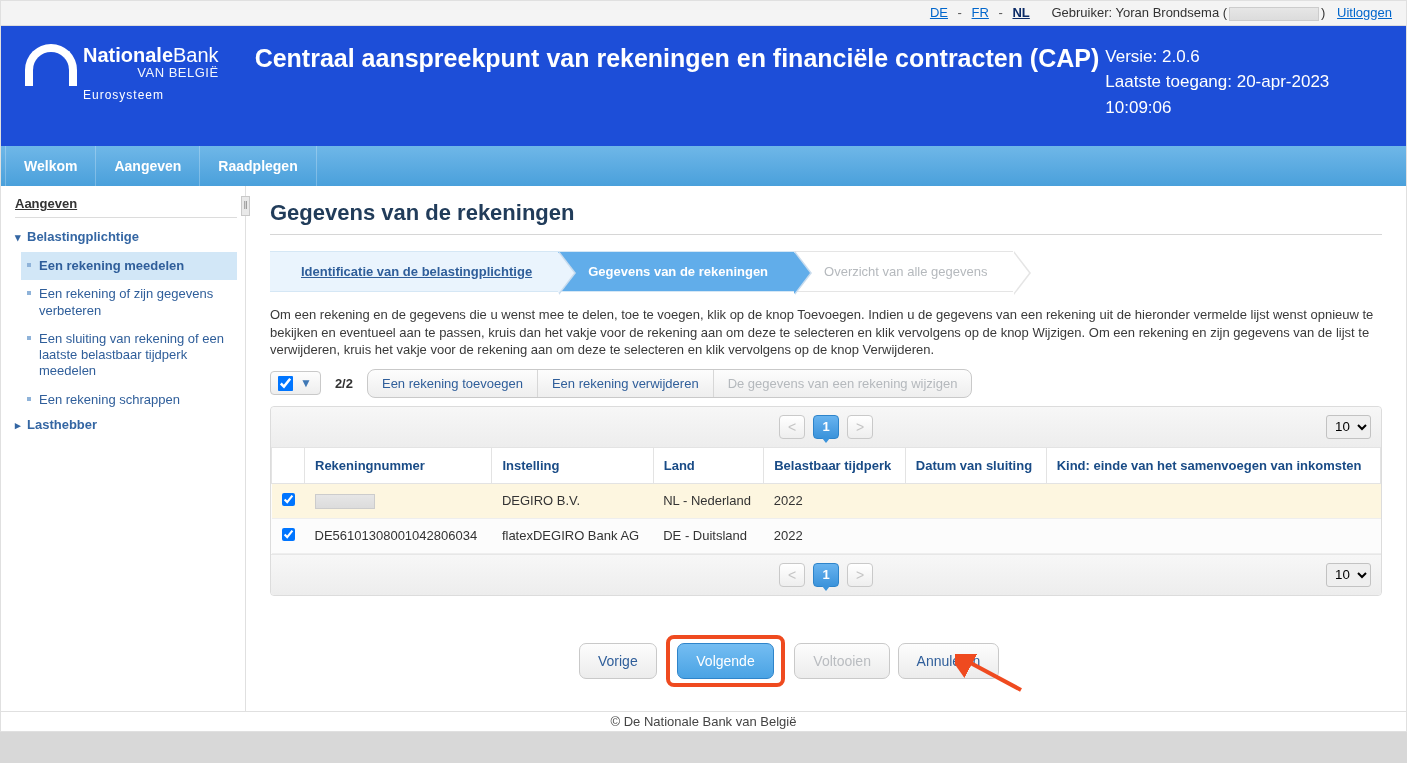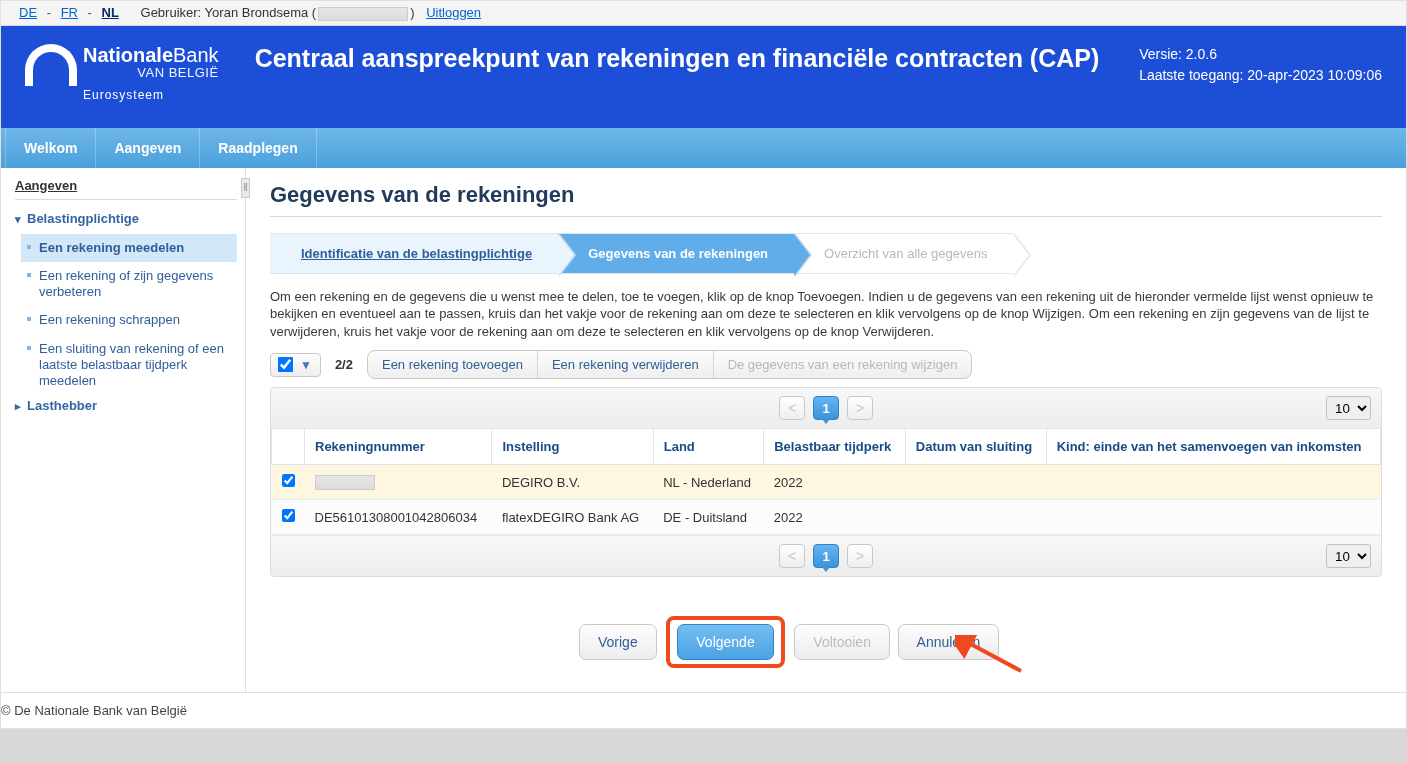--- a/index.html
+++ b/index.html
@@ -14,20 +14,21 @@
     margin: 0 auto;
     background: #fff;
     border: 1px solid #e0e0e0;
   }
 
   
   .top-bar {
     background: #f4f4f4;
     border-bottom: 1px solid #ddd;
     padding: 4px 14px;
+    text-align: right;
     font-size: 13px;
     color: #333;
   }
   .top-bar a { text-decoration: underline; cursor: pointer; }
   .lang-link { color: #0066cc; margin: 0 4px; }
   .lang-active { color: #0a2a66; font-weight: bold; text-decoration: none; }
   .top-sep { color: #555; margin: 0 2px; }
   .user-chunk { margin-left: 14px; }
   .logout { color: #0066cc; margin-left: 8px; }
   .user-redact {
@@ -58,21 +59,21 @@
   .logo-text .bank-title { font-size: 20px; font-weight: 300; }
   .logo-text .bank-title b { font-weight: 600; }
   .logo-text .bank-sub1 { font-size: 13px; text-align: right; letter-spacing: 0.5px; opacity: 0.95; margin-top: -2px; }
   .logo-text .bank-sub2 { font-size: 12px; letter-spacing: 1px; margin-top: 8px; }
   .banner-title {
     flex: 1;
     font-size: 25px;
     font-weight: bold;
     white-space: nowrap;
   }
-  .banner-meta { font-size: 14px; text-align: left; line-height: 1.5; }
+  .banner-meta { font-size: 17px; text-align: left; line-height: 1.5; margin-left: 6px; }
 
   
   .tabstrip {
     background: linear-gradient(#6fb7e8,#4aa0db);
     display: flex;
     align-items: stretch;
   }
   .tabstrip .tab {
     color: #fff;
     font-weight: bold;
@@ -351,21 +352,22 @@
 
   .annot-arrow {
     display: inline-block;
     position: relative;
     top: 28px;
     left: -50px;
   }
   .annot-arrow svg { display: block; }
 
   .footer {
-    padding: 10px 0;
+    text-align: center;
+    padding: 2px 0;
     border-top: 1px solid #e0e0e0;
     font-size: 13px;
     color: #444;
     background: #fff;
   }
 </style>
 </head>
 <body>
 
 <div class="page-wrap">
@@ -407,22 +409,22 @@
 
   <div class="body-row">
 
     <div class="sidebar">
       <div class="collapse-grip">‖</div>
       <div class="sb-heading">Aangeven</div>
       <div class="sb-node open">Belastingplichtige</div>
       <ul class="sb-children">
         <li class="active">Een rekening meedelen</li>
         <li>Een rekening of zijn gegevens verbeteren</li>
+        <li>Een sluiting van rekening of een laatste belastbaar tijdperk meedelen</li>
         <li>Een rekening schrappen</li>
-        <li>Een sluiting van rekening of een laatste belastbaar tijdperk meedelen</li>
       </ul>
       <div class="sb-node">Lasthebber</div>
     </div>
 
     <div class="main">
 
       <div class="page-heading">Gegevens van de rekeningen</div>
 
       <div class="wizard">
         <div class="wiz-step first done">Identificatie van de belastingplichtige</div>

